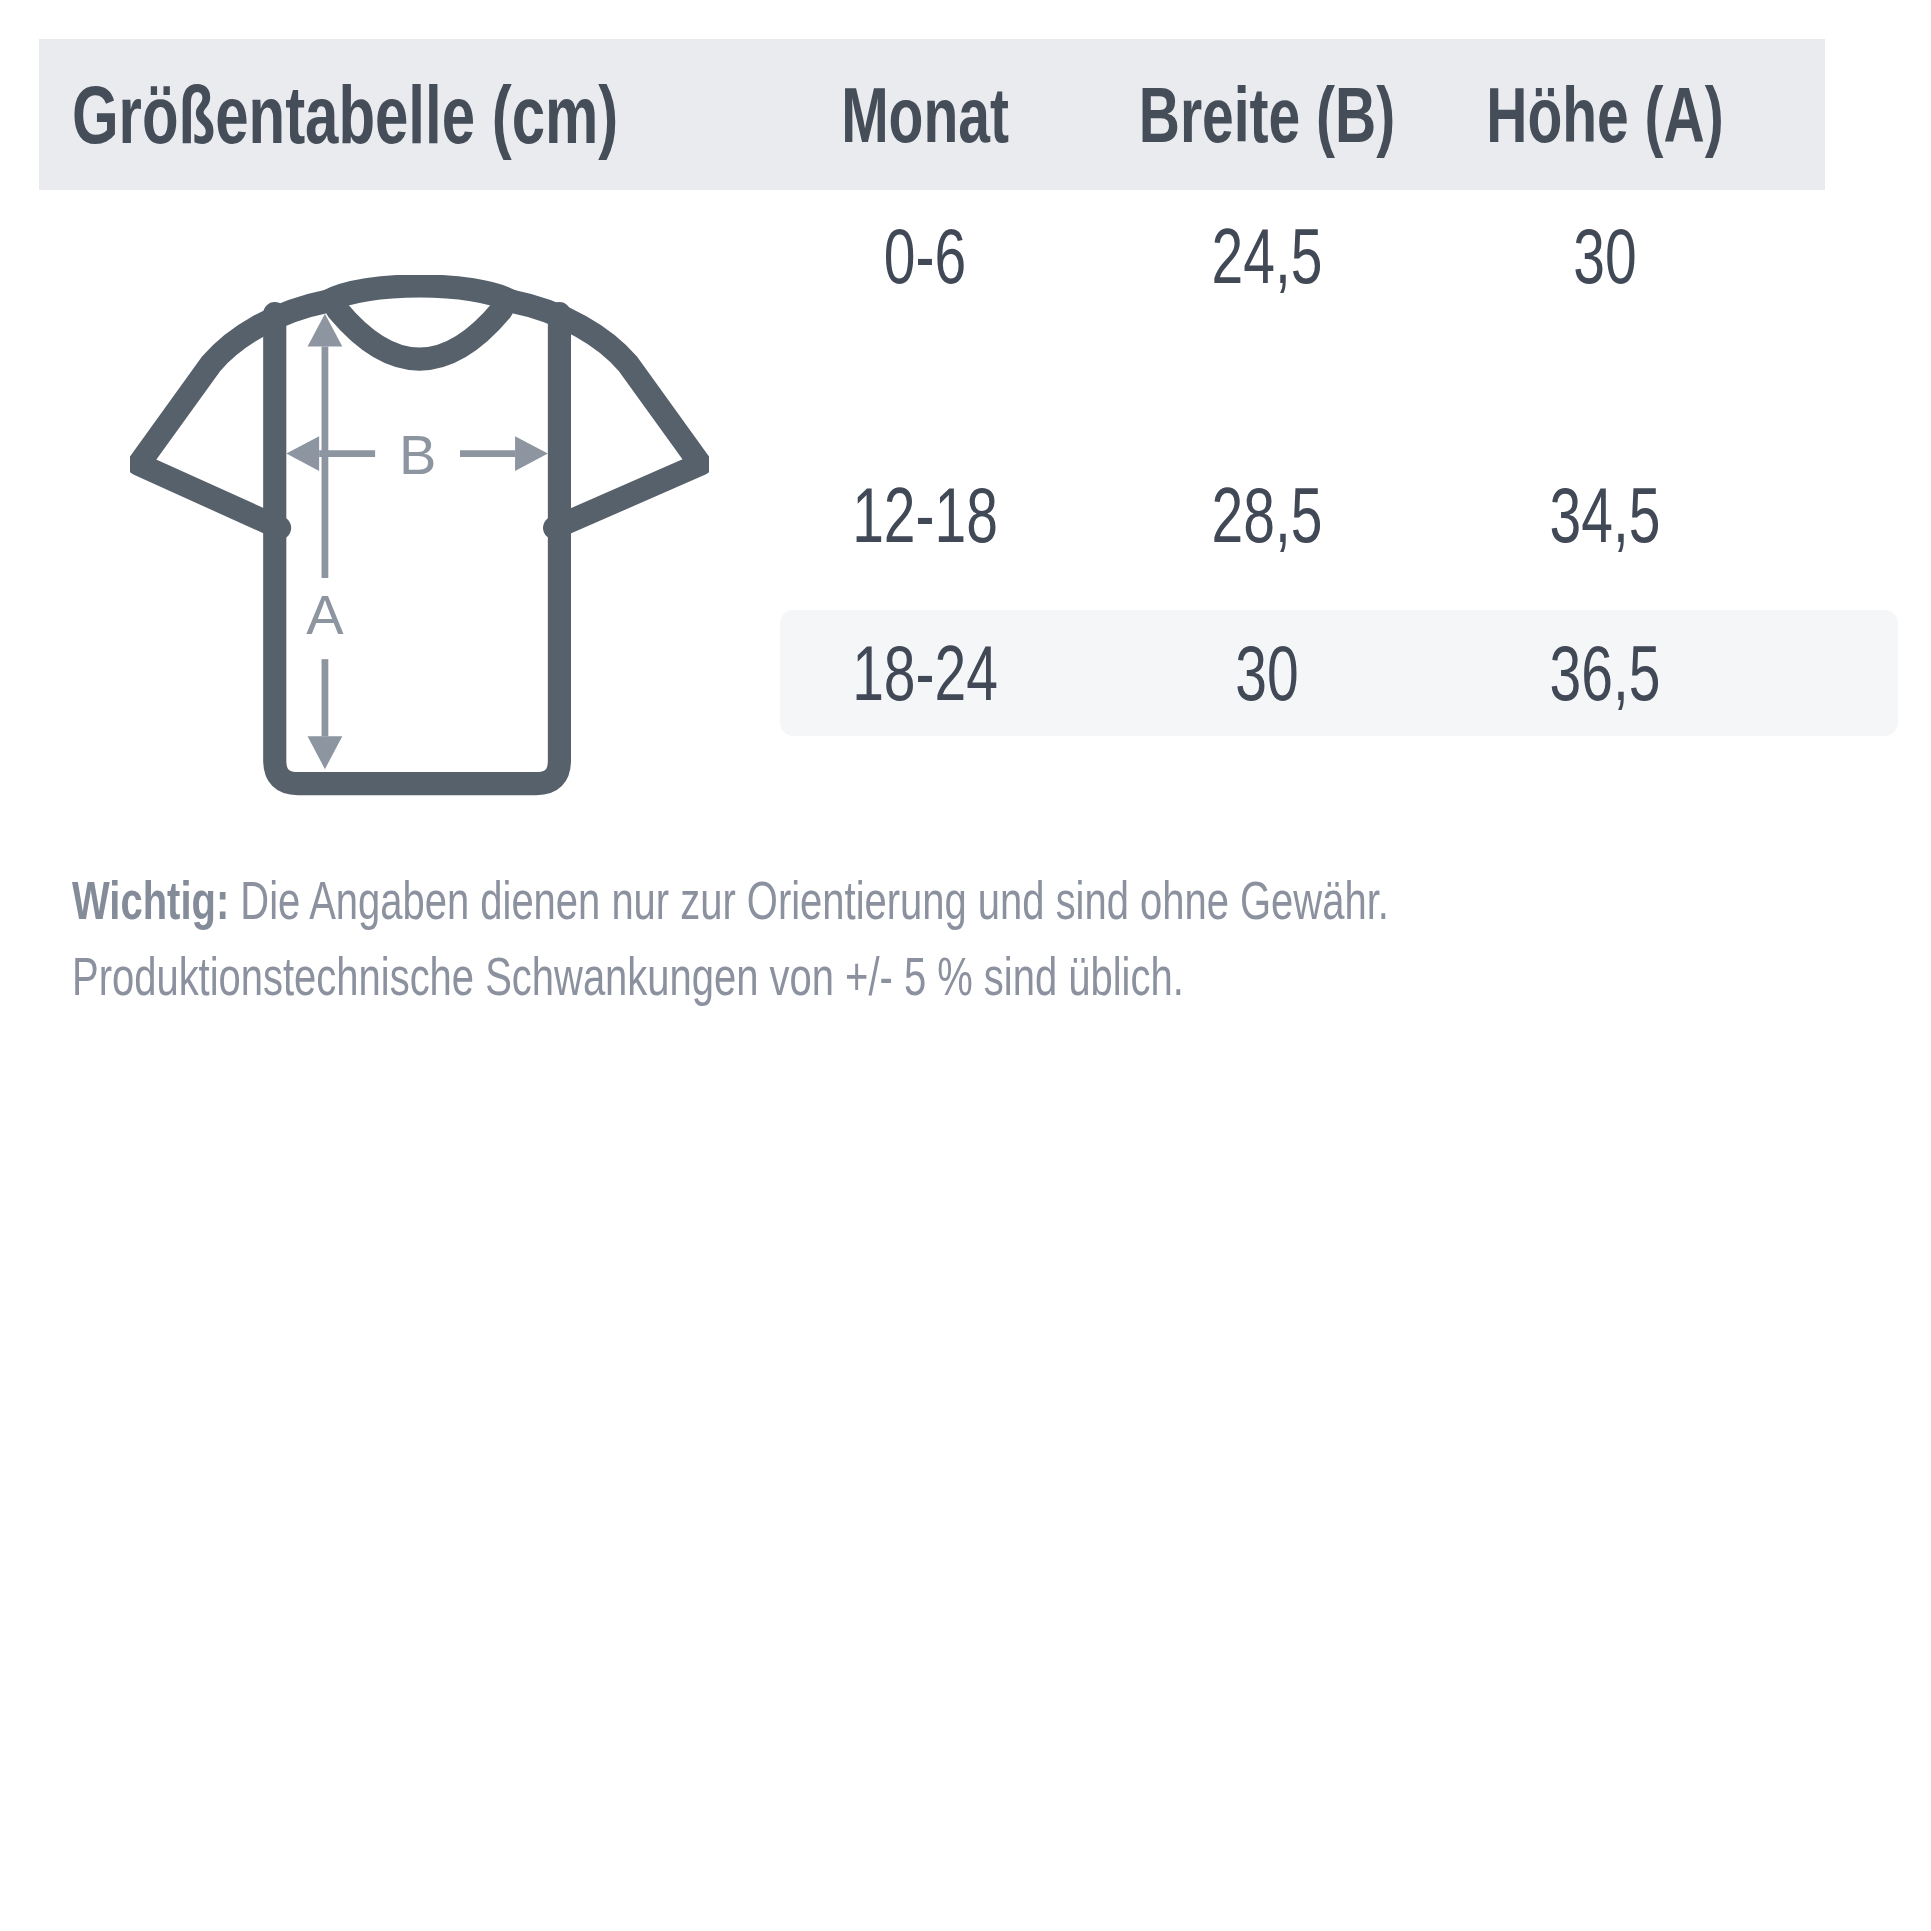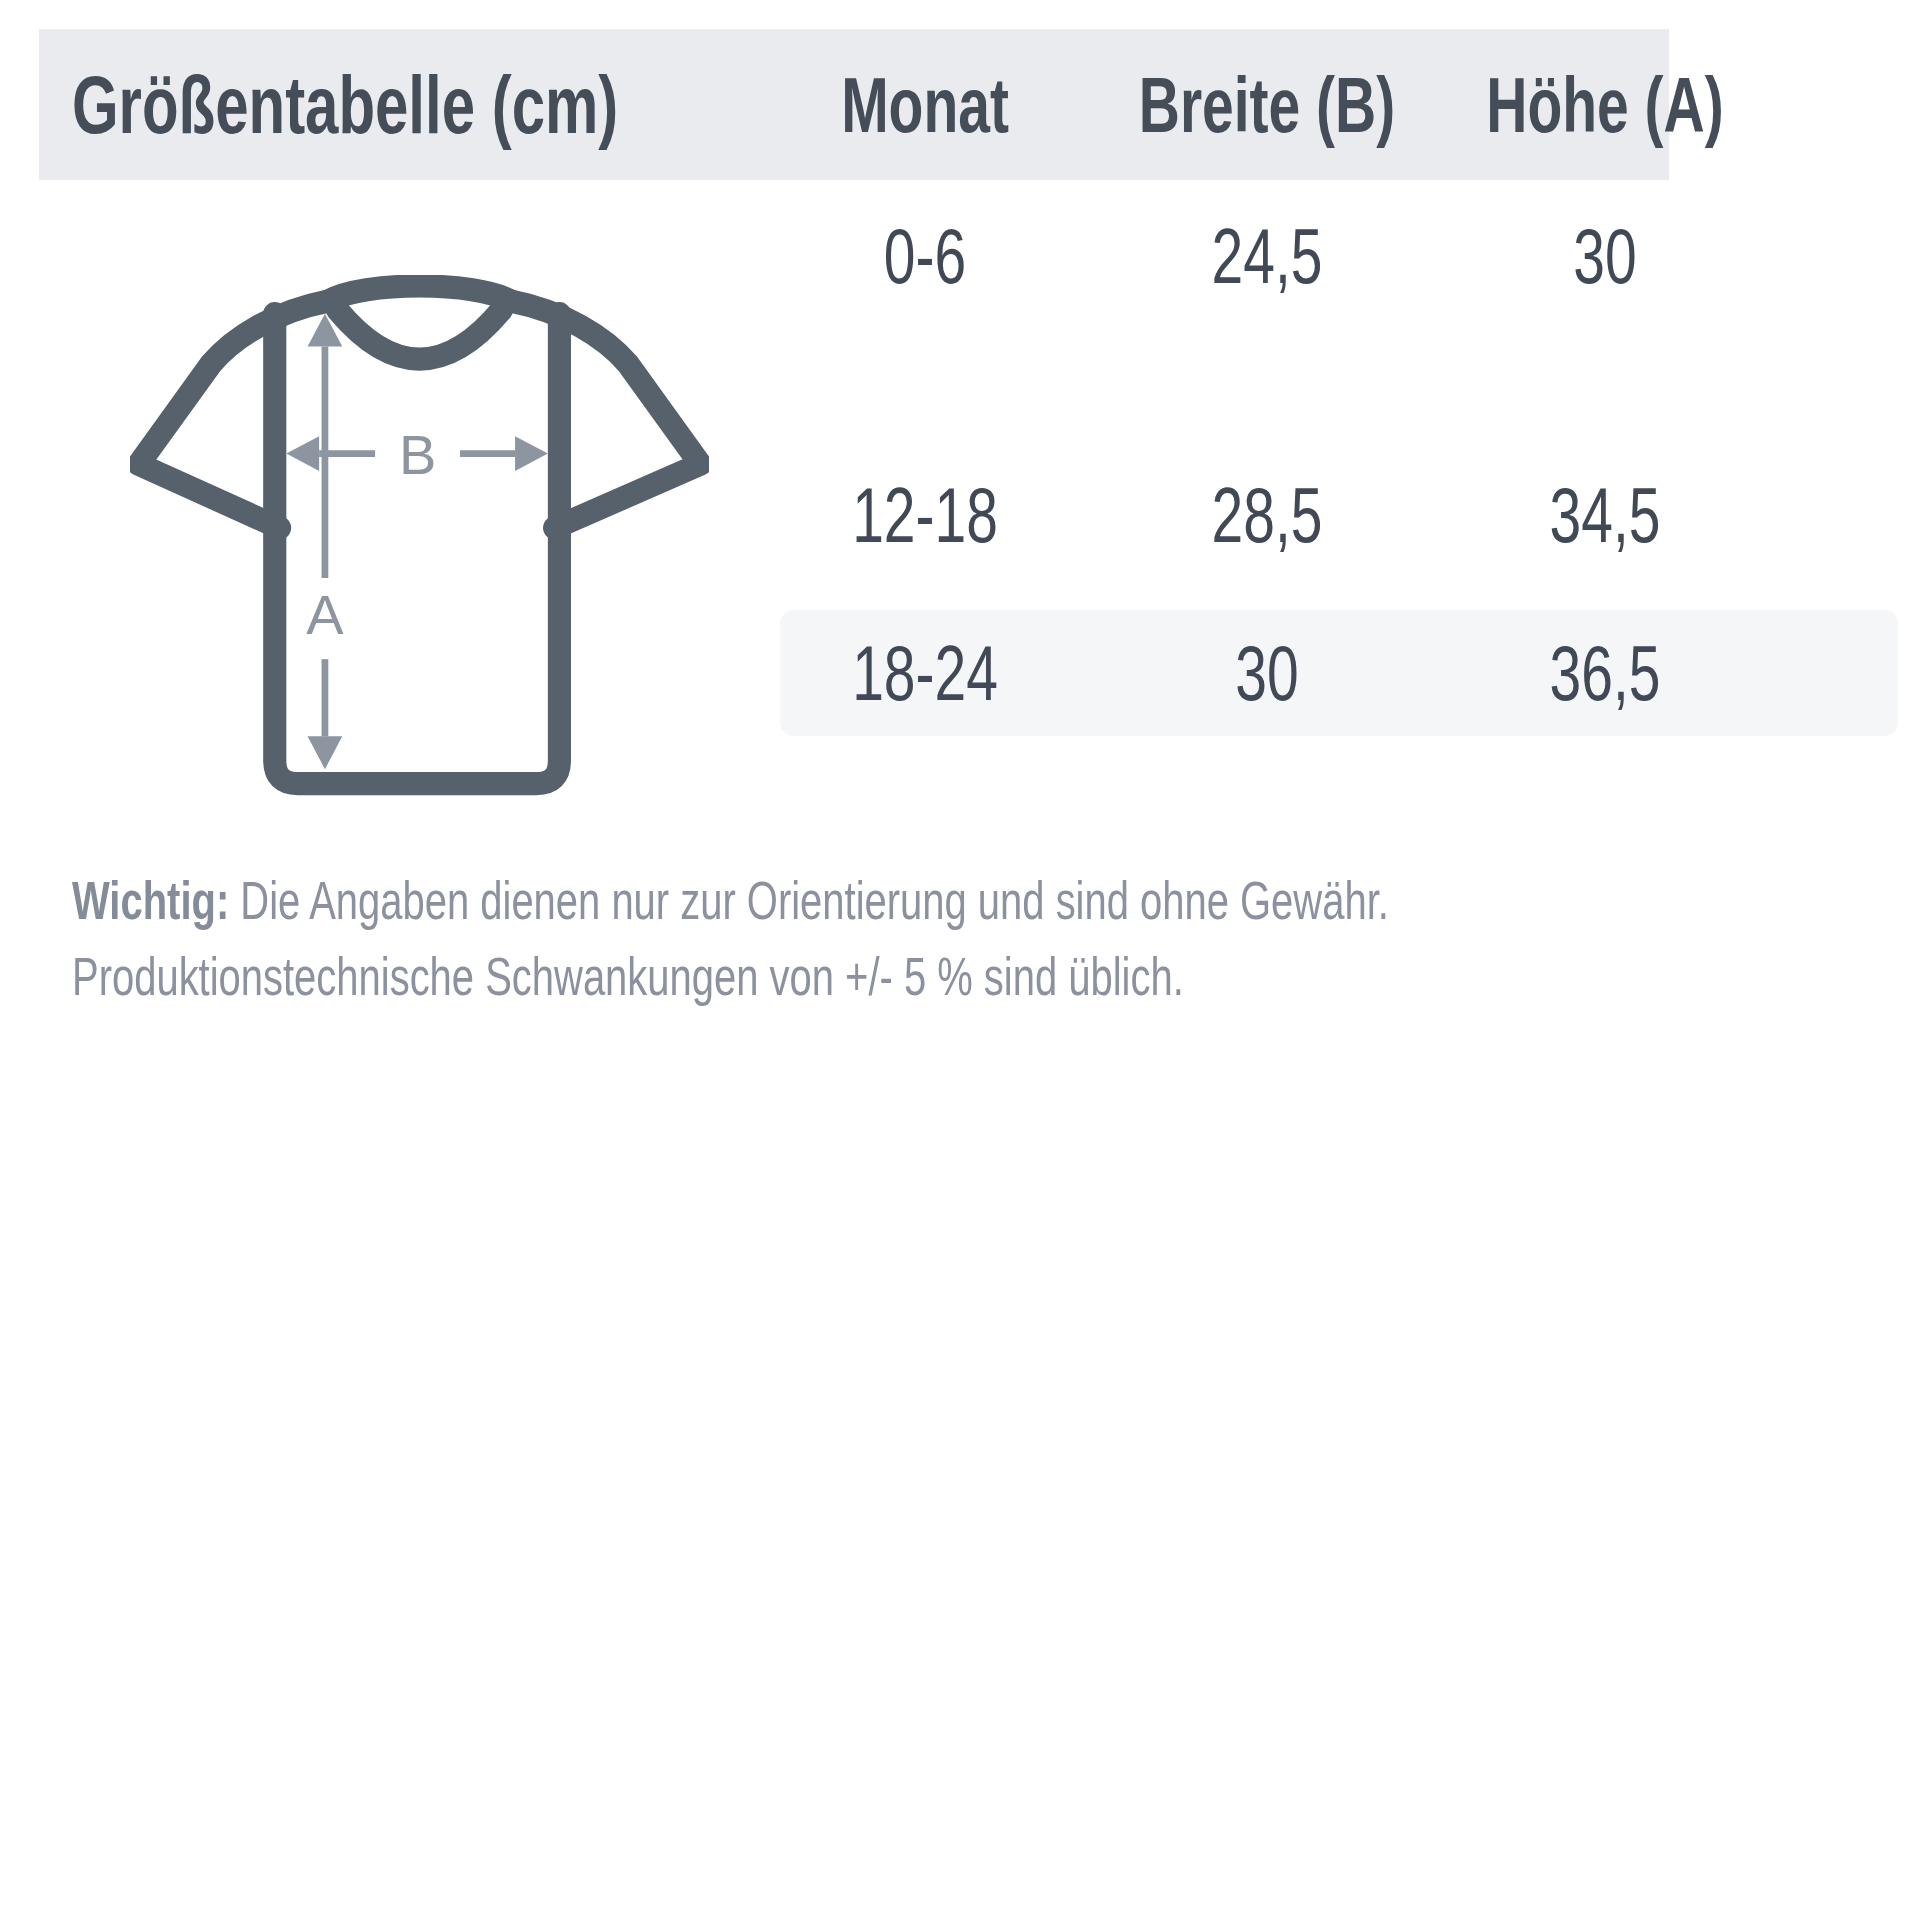--- a/index.html
+++ b/index.html
@@ -8,24 +8,23 @@
     width: 1931px;
     height: 1931px;
     background: #ffffff;
     overflow: hidden;
     font-family: "Liberation Sans", "DejaVu Sans", sans-serif;
   }
 
   
   .table-header {
     position: absolute;
-    left: 39px; top: 29px;
-    width: 1586px; height: 151px;
+    left: 39px; top: 39px;
+    width: 1786px; height: 151px;
     background: #e9ebee;
-    padding-left: 44px;
   }
   .table-title {
     position: absolute;
     left: 33px; top: 50%;
     transform: translateY(-50%) scaleX(0.74);
     transform-origin: left center;
     font-size: 81px;
     font-weight: bold;
     color: #454d59;
     white-space: nowrap;

